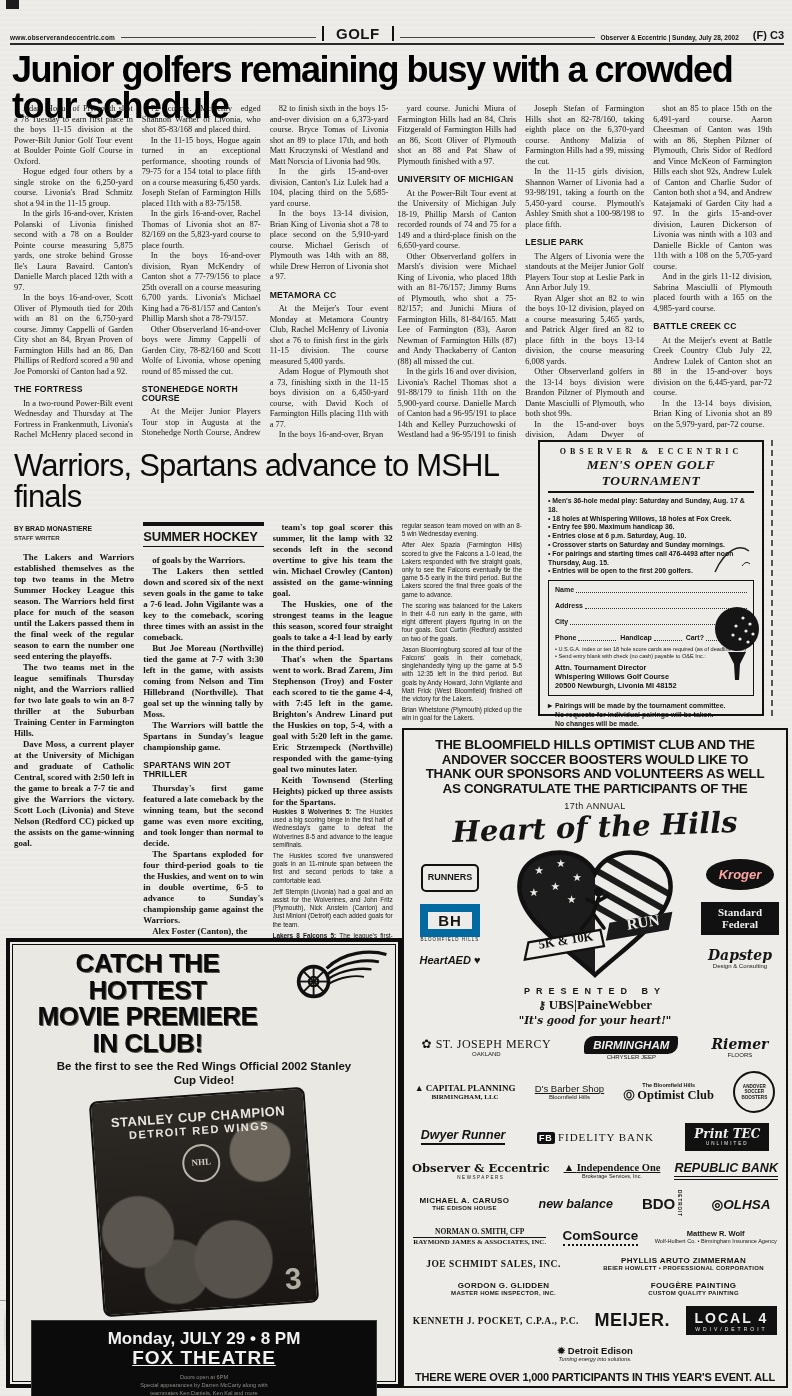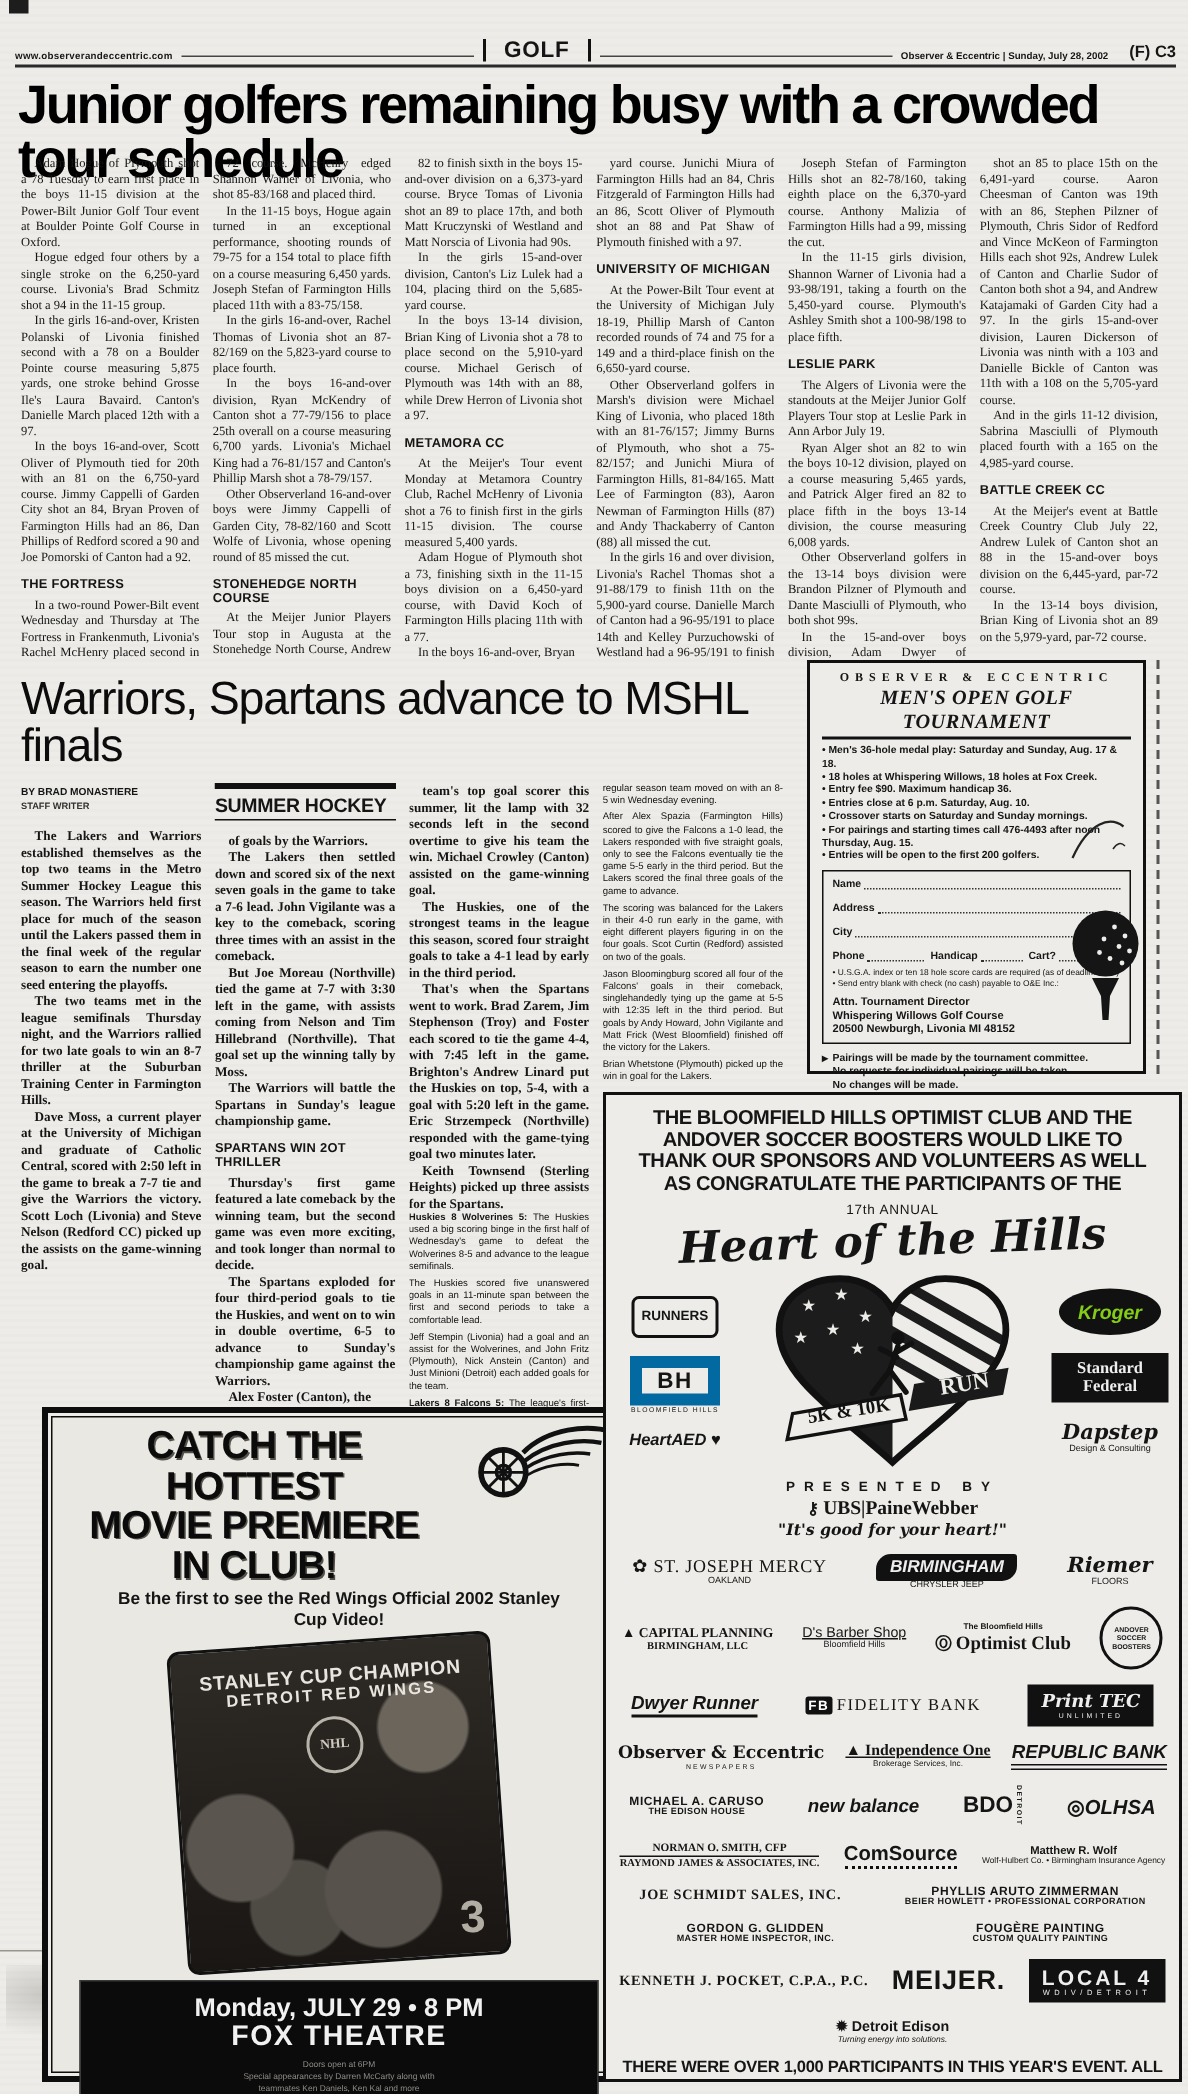--- a/index.html
+++ b/index.html
@@ -46,39 +46,39 @@
   .f-row{display:flex;gap:4px;margin-top:8px;}
   .f-cell{display:flex;flex:1;align-items:flex-end;}
   .t-fine{font:400 5.6px/7px "Liberation Sans",sans-serif;margin:5px 0 0;}
   .t-fine div::before{content:"• ";}
   .t-addr{font:700 7.4px/9px "Liberation Sans",sans-serif;margin-top:3px;}
   .t-note{display:flex;gap:3px;margin-top:6px;font:700 6.9px/8.8px "Liberation Sans",sans-serif;}
   .t-note::before{content:"▸";font-size:8px;}
   .t-ball{position:absolute;right:0px;bottom:30px;}
   .t-sketch{position:absolute;right:10px;top:100px;}
   
-  .rw{position:absolute;left:28px;top:938px;width:396px;height:450px;box-sizing:border-box;border:4px solid #0d0d0d;box-shadow:inset 0 0 0 2px #edece8, inset 0 0 0 3px #0d0d0d;background:#eae8e3;padding:8px 10px;}
+  .rw{position:absolute;left:6px;top:938px;width:396px;height:450px;box-sizing:border-box;border:4px solid #0d0d0d;box-shadow:inset 0 0 0 2px #edece8, inset 0 0 0 3px #0d0d0d;background:#eae8e3;padding:8px 10px;}
   .rw-head{position:relative;min-height:84px;}
   .rw-title{width:255px;text-align:center;font:800 26px/1.02 "Liberation Sans",sans-serif;letter-spacing:-.5px;color:#0b0b0b;text-shadow:1px 1px 0 #55524c;}
   .rw-logo{position:absolute;right:-4px;top:-4px;}
   .rw-sub{max-width:320px;margin:4px auto 6px;text-align:center;font:700 11.5px/1.2 "Liberation Sans",sans-serif;}
   .rw-video{width:212px;height:212px;margin:4px auto 0;background:
       radial-gradient(circle at 18% 62%, #5a554e 0 16%, transparent 17%),
       radial-gradient(circle at 78% 28%, #6b655c 0 13%, transparent 14%),
       radial-gradient(circle at 62% 78%, #57524b 0 18%, transparent 19%),
       radial-gradient(circle at 35% 82%, #4e4a44 0 14%, transparent 15%),
       linear-gradient(#2e2a26,#191613);
       transform:rotate(-4deg);border-radius:8px;border:2px solid #111;position:relative;color:#e8e5de;text-align:center;overflow:hidden;}
   .rv-t1{font:800 13px/1.1 "Liberation Sans",sans-serif;letter-spacing:.5px;margin-top:14px;}
   .rv-t2{font:800 11px/1.1 "Liberation Sans",sans-serif;letter-spacing:1.5px;}
   .rv-cup{width:34px;height:34px;border:2px solid #b9b4a9;border-radius:50%;margin:8px auto 0;font:700 9px/32px "Liberation Serif",serif;color:#cfcabf;}
   .rv-num{position:absolute;right:14px;bottom:6px;font:800 30px "Liberation Sans",sans-serif;color:#cdc8bd;opacity:.85;}
   .rw-banner{margin:10px auto 0;width:346px;box-sizing:border-box;background:#0b0b0b;color:#f1f1f1;text-align:center;padding:8px 6px 6px;border:1px solid #3a3a3a;}
   .rwb1{font:700 17px/1.15 "Liberation Sans",sans-serif;}
-  .rwb2{font:700 19px/1.1 "Liberation Sans",sans-serif;letter-spacing:1px;}
+  .rwb2{font:700 19px/1.1 "Liberation Sans",sans-serif;letter-spacing:1px;text-decoration:underline;}
   .rwb-small{margin-top:4px;font:400 5.6px/8px "Liberation Sans",sans-serif;color:#8f8d88;}
   
   .ha{position:absolute;left:402px;top:728px;width:386px;height:660px;box-sizing:border-box;border:2px solid #111;padding:8px 7px;background:#edece8;overflow:hidden;}
   .ha-head{font:700 13.4px/1.1 "Liberation Sans",sans-serif;text-align:center;letter-spacing:-.3px;}
   .ha-annual{font:400 9px "Liberation Sans",sans-serif;text-align:center;margin-top:4px;letter-spacing:.5px;}
   .ha-script{font:italic 700 29px/1 "DejaVu Serif",serif;text-align:center;margin-top:2px;transform:rotate(-2deg);}
   .ha-mid{display:flex;justify-content:space-between;align-items:center;margin-top:2px;}
   .ha-side{display:flex;flex-direction:column;gap:12px;align-items:center;width:78px;}
   .ha-presented{text-align:center;margin-top:0;}
   .hp-label{font:700 9px "Liberation Sans",sans-serif;letter-spacing:6px;}
@@ -89,21 +89,21 @@
   .ha-foot{font:700 11px/1.25 "Liberation Sans",sans-serif;text-align:center;margin-top:9px;letter-spacing:-.2px;}
   
   .sp{text-align:center;}
   .sp .n{font:700 9px/1.1 "Liberation Sans",sans-serif;}
   .sp .s{font:400 6px/1.2 "Liberation Sans",sans-serif;}
   .st-badge{border:2px solid #111;border-radius:5px;padding:7px 5px;font-size:12px;}
   .st-bh .n{font:800 15px "Liberation Sans",sans-serif;letter-spacing:1px;border:8px solid #0369a1;padding:0 10px;display:inline-block;}
   .st-bh .s{font-size:4.5px;letter-spacing:1px;}
   .st-heartaed .n{font:italic 800 11px "Liberation Sans",sans-serif;}
   .st-heartaed .n::after{content:" ♥";}
-  .st-kroger .n{display:inline-block;background:#111;color:#84cc16;border-radius:50%;padding:8px 13px;font:italic 700 13px "Liberation Sans",sans-serif;}
+  .st-kroger .n{display:inline-block;background:#111;color:#fca5a5;border-radius:50%;padding:8px 13px;font:italic 700 13px "Liberation Sans",sans-serif;}
   .st-stdfed .n{display:inline-block;background:#111;color:#eee;padding:5px 9px;font:700 11px/1.05 "Liberation Serif",serif;max-width:62px;}
   .st-script .n{font:italic 700 14px "DejaVu Serif",serif;}
   .st-mercy .n{font:400 12px/1.05 "Liberation Serif",serif;letter-spacing:.5px;}
   .st-mercy .n::before{content:"✿ ";}
   .st-chrysler .n{display:inline-block;font:italic 800 11.5px "Liberation Sans",sans-serif;background:#111;color:#eee;padding:3px 9px;border-radius:10px 2px;}
   .st-caps2 .n{font:700 9px "Liberation Serif",serif;}
   .st-caps2 .n::before{content:"▲ ";}
   .st-caps2 .s{font:700 7px "Liberation Serif",serif;}
   .st-plain .n{font:400 9.5px "Liberation Sans",sans-serif;text-decoration:underline;}
   .st-optimist{display:flex;flex-direction:column;}

